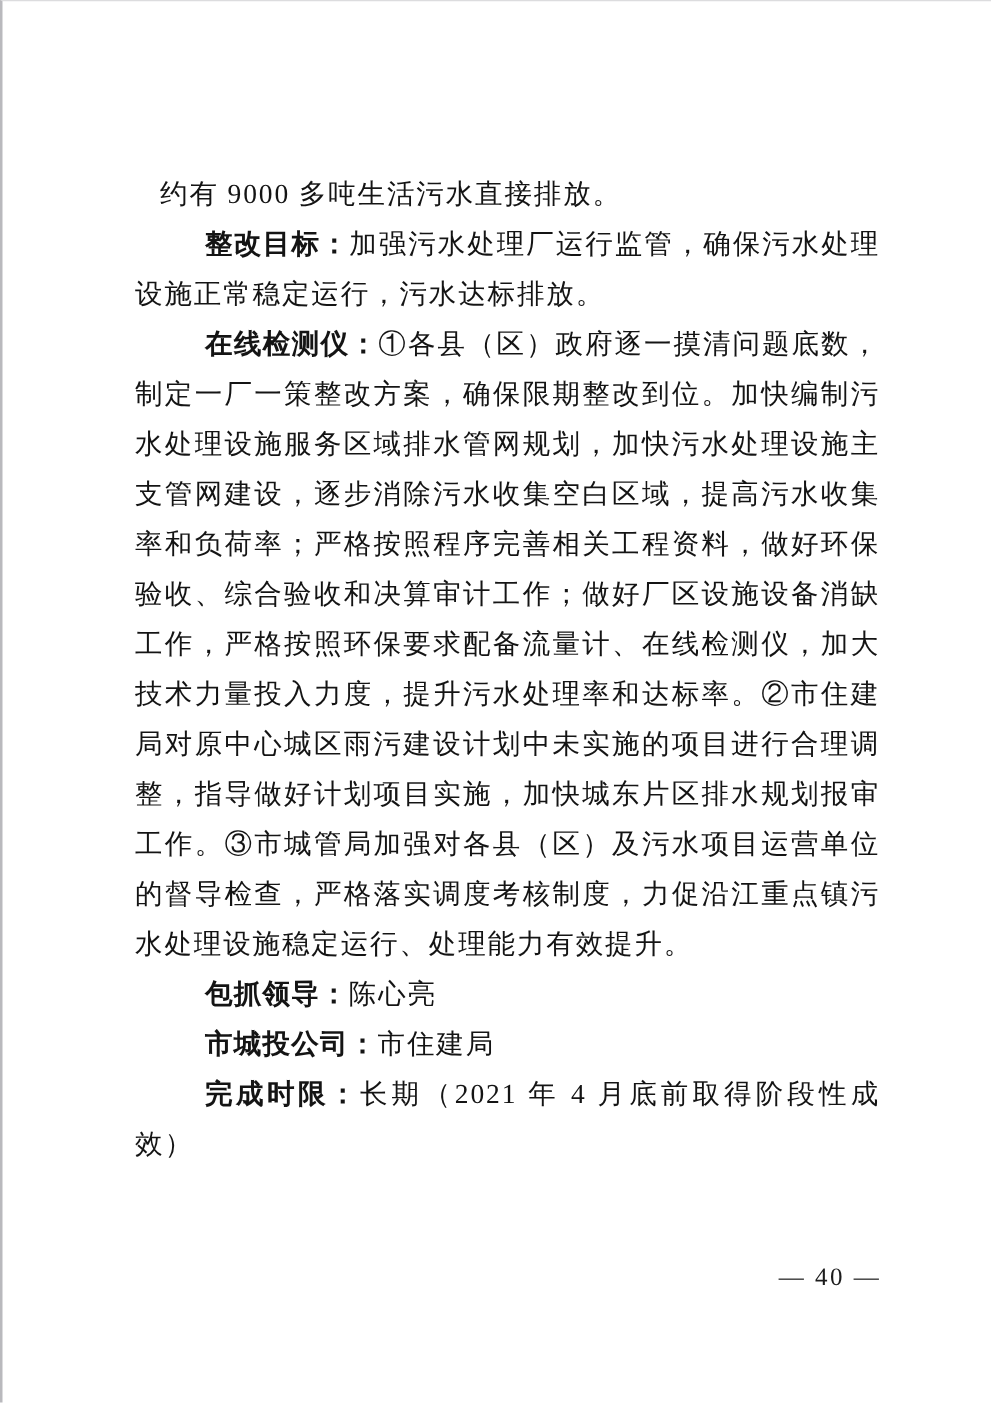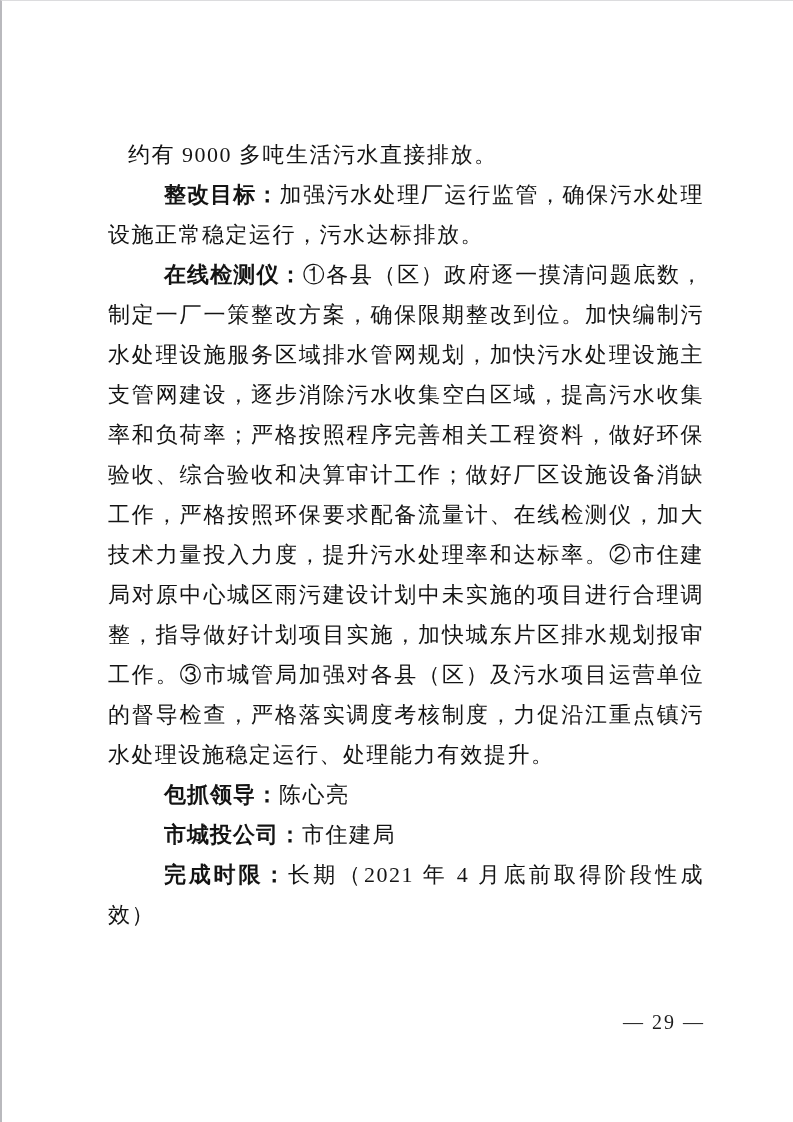--- a/index.html
+++ b/index.html
@@ -66,14 +66,14 @@
 
     <p class="para"><span class="label">包抓领导：</span><span>陈心亮</span></p>
 
     <p class="para"><span class="label">市城投公司：</span><span>市住建局</span></p>
 
 
     <p class="para"><span class="label">完成时限：</span><span>长期（2021 年 4 月底前取得阶段性成效）</span></p>
 
   </div>
 
-  <div class="page-number">— 29 —</div>
+  <div class="page-number">— 40 —</div>
 </div>
 
 </body></html>

